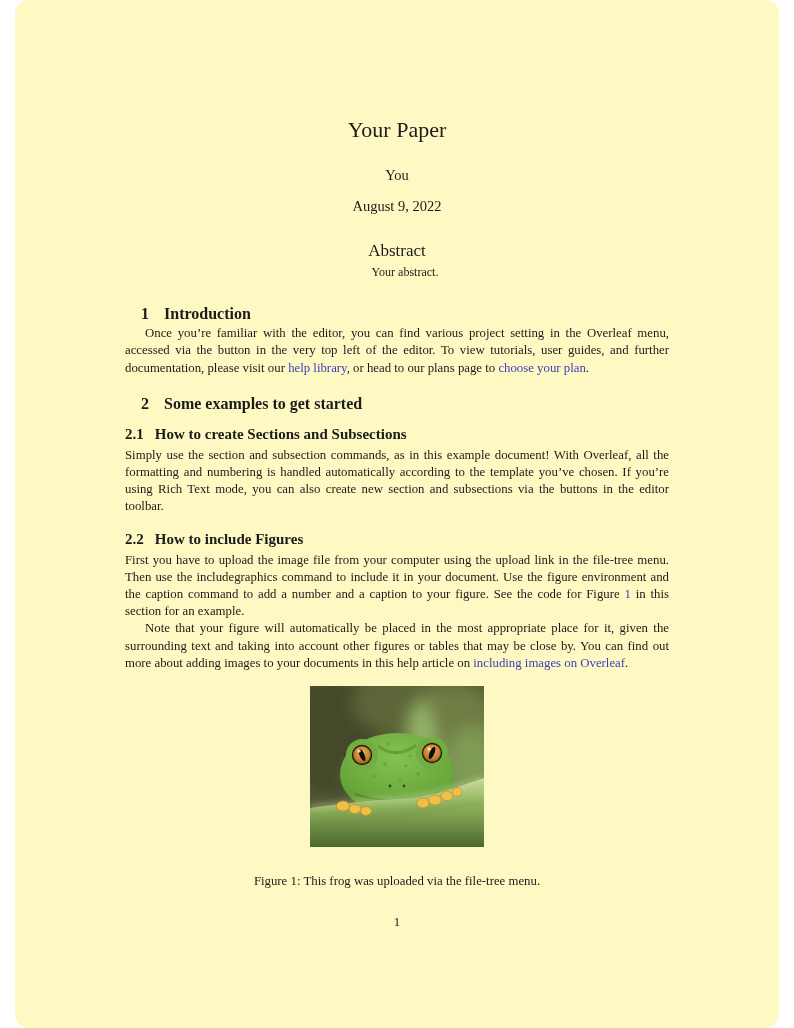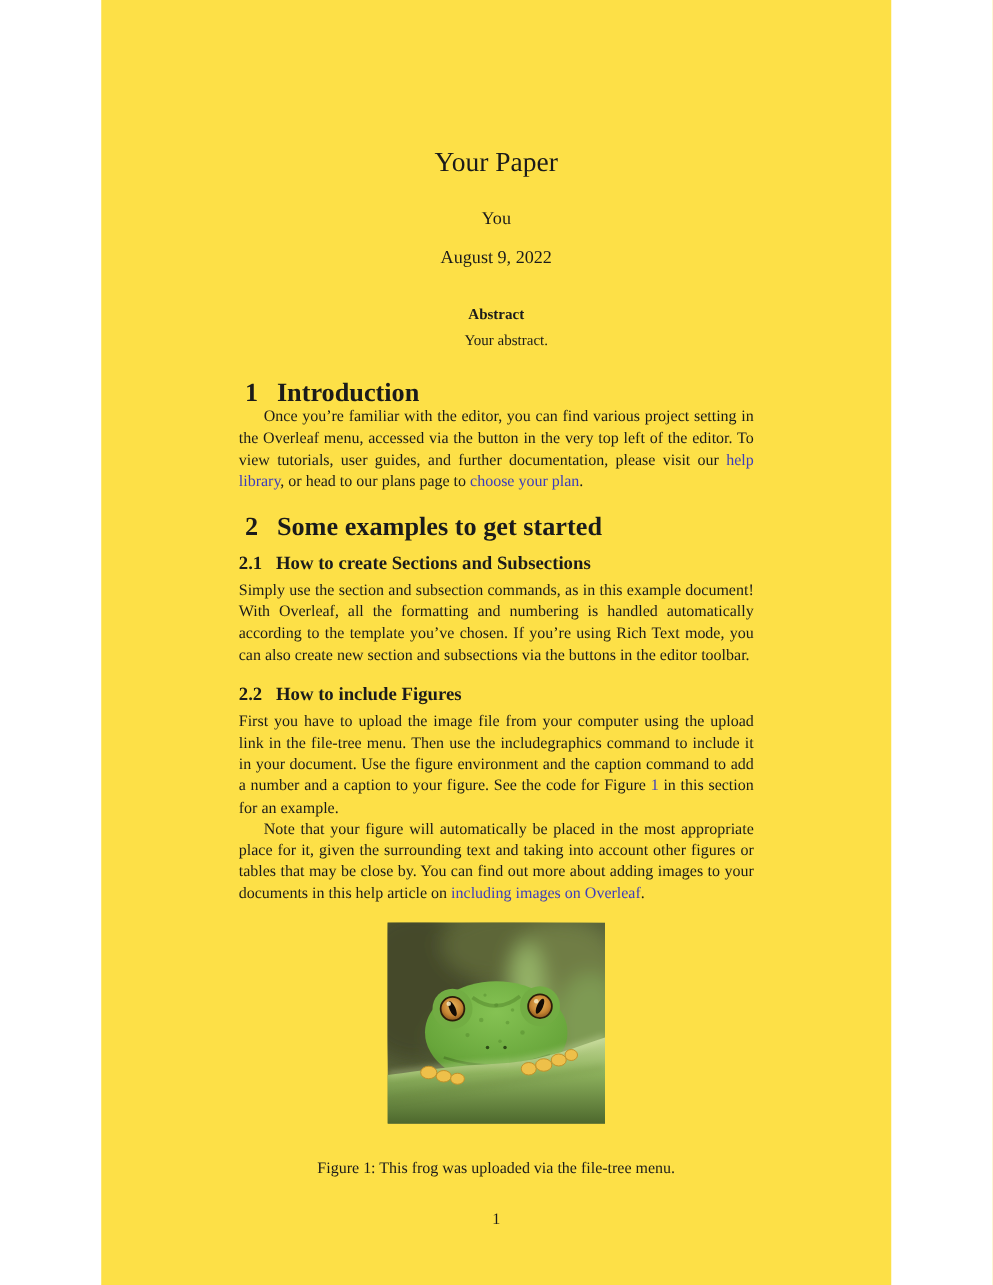--- a/index.html
+++ b/index.html
@@ -1,26 +1,27 @@
 <!DOCTYPE html>
 <html style="--link-color: #3d3dbd;"><head>
 <meta charset="utf-8">
 <style>
   html, body { margin: 0; padding: 0; background: #ffffff; }
   .page {
     position: relative;
-    width: 632px;
+    width: 764px;
     height: 1028px;
     margin: 0 auto;
-    background: #fde047;
+    background: #fef9c3;
     box-sizing: border-box;
     padding: 116px 110px 0 110px;
     font-family: "Liberation Serif", "DejaVu Serif", serif;
     color: #1b1b1b;
     overflow: hidden;
+    border-radius: 14px;
   }
   .doc-title {
     margin: 0;
     text-align: center;
     font-size: 22px;
     line-height: 28px;
     font-weight: 400;
   }
   .doc-author {
     margin: 22px 0 0 0;
@@ -30,34 +31,34 @@
   }
   .doc-date {
     margin: 13px 0 0 0;
     text-align: center;
     font-size: 14.5px;
     line-height: 18px;
   }
   .abstract-heading {
     margin: 28px 0 0 0;
     text-align: center;
-    font-size: 12px;
+    font-size: 17px;
     line-height: 16px;
-    font-weight: 700;
+    font-weight: 400;
   }
   .abstract-body {
     margin: 5px 30px 0 30px;
     text-indent: 16px;
     font-size: 12px;
     line-height: 17.2px;
     text-align: center;
   }
   h2.section-heading {
-    margin: 22px 0 0 5px;
-    font-size: 21px;
+    margin: 22px 0 0 16px;
+    font-size: 16px;
     line-height: 22px;
     font-weight: 700;
   }
   h2.section-heading.second { margin-top: 16px; }
   h2 .sec-num { margin-right: 15px; }
   h3.subsection-heading {
     margin: 10px 0 0 0;
     font-size: 15px;
     line-height: 18px;
     font-weight: 700;

